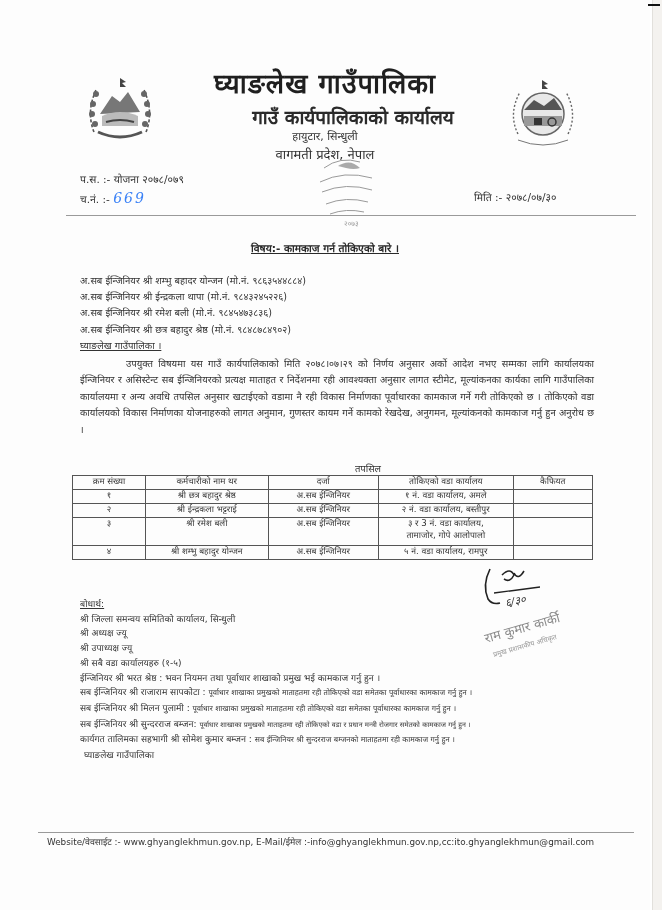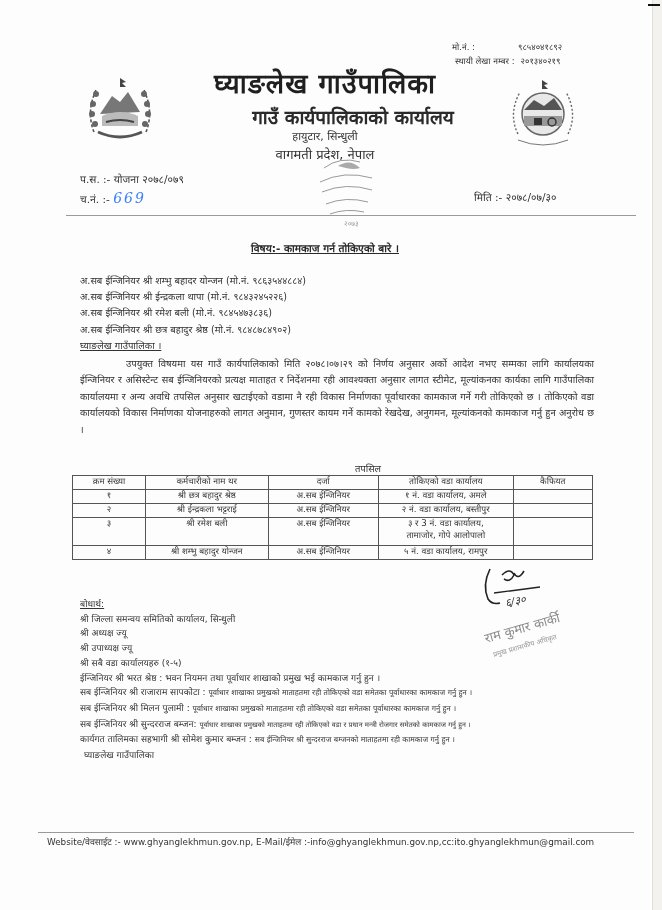--- a/index.html
+++ b/index.html
@@ -50,24 +50,20 @@
   .cc .small { font-size: 7.6px; }
   .sign { position: absolute; left: 480px; top: 565px; width: 120px; height: 95px; }
   .footer-line { position: absolute; left: 38px; top: 832px; width: 596px; height: 1px; background: #9a9a9a; }
   .footer { left: 47px; top: 836px; font-size: 8.8px; color: #333; }
 </style>
 </head>
 <body>
 
 <div class="page">
 
-  <div class="abs contact">
-    <div class="row1"><span class="lbl">मो.नं. :</span><span class="val">९८५४०४१८९२</span></div>
-    <div class="row2"><span class="lbl">स्थायी लेखा नम्बर :</span><span class="val">२०१३४०२१९</span></div>
-  </div>
 
   <svg class="logo" style="left:82px;top:72px" width="76" height="76" viewBox="0 0 76 76">
     <g fill="none" stroke="#555" stroke-width="1.6">
       <path d="M12 60 Q4 40 14 18" stroke-dasharray="3 2"></path>
       <path d="M64 60 Q72 40 62 18" stroke-dasharray="3 2"></path>
     </g>
     <g fill="#666">
       <circle cx="14" cy="22" r="3"></circle>
         <circle cx="11" cy="32" r="3"></circle>
         <circle cx="10" cy="42" r="3"></circle>

